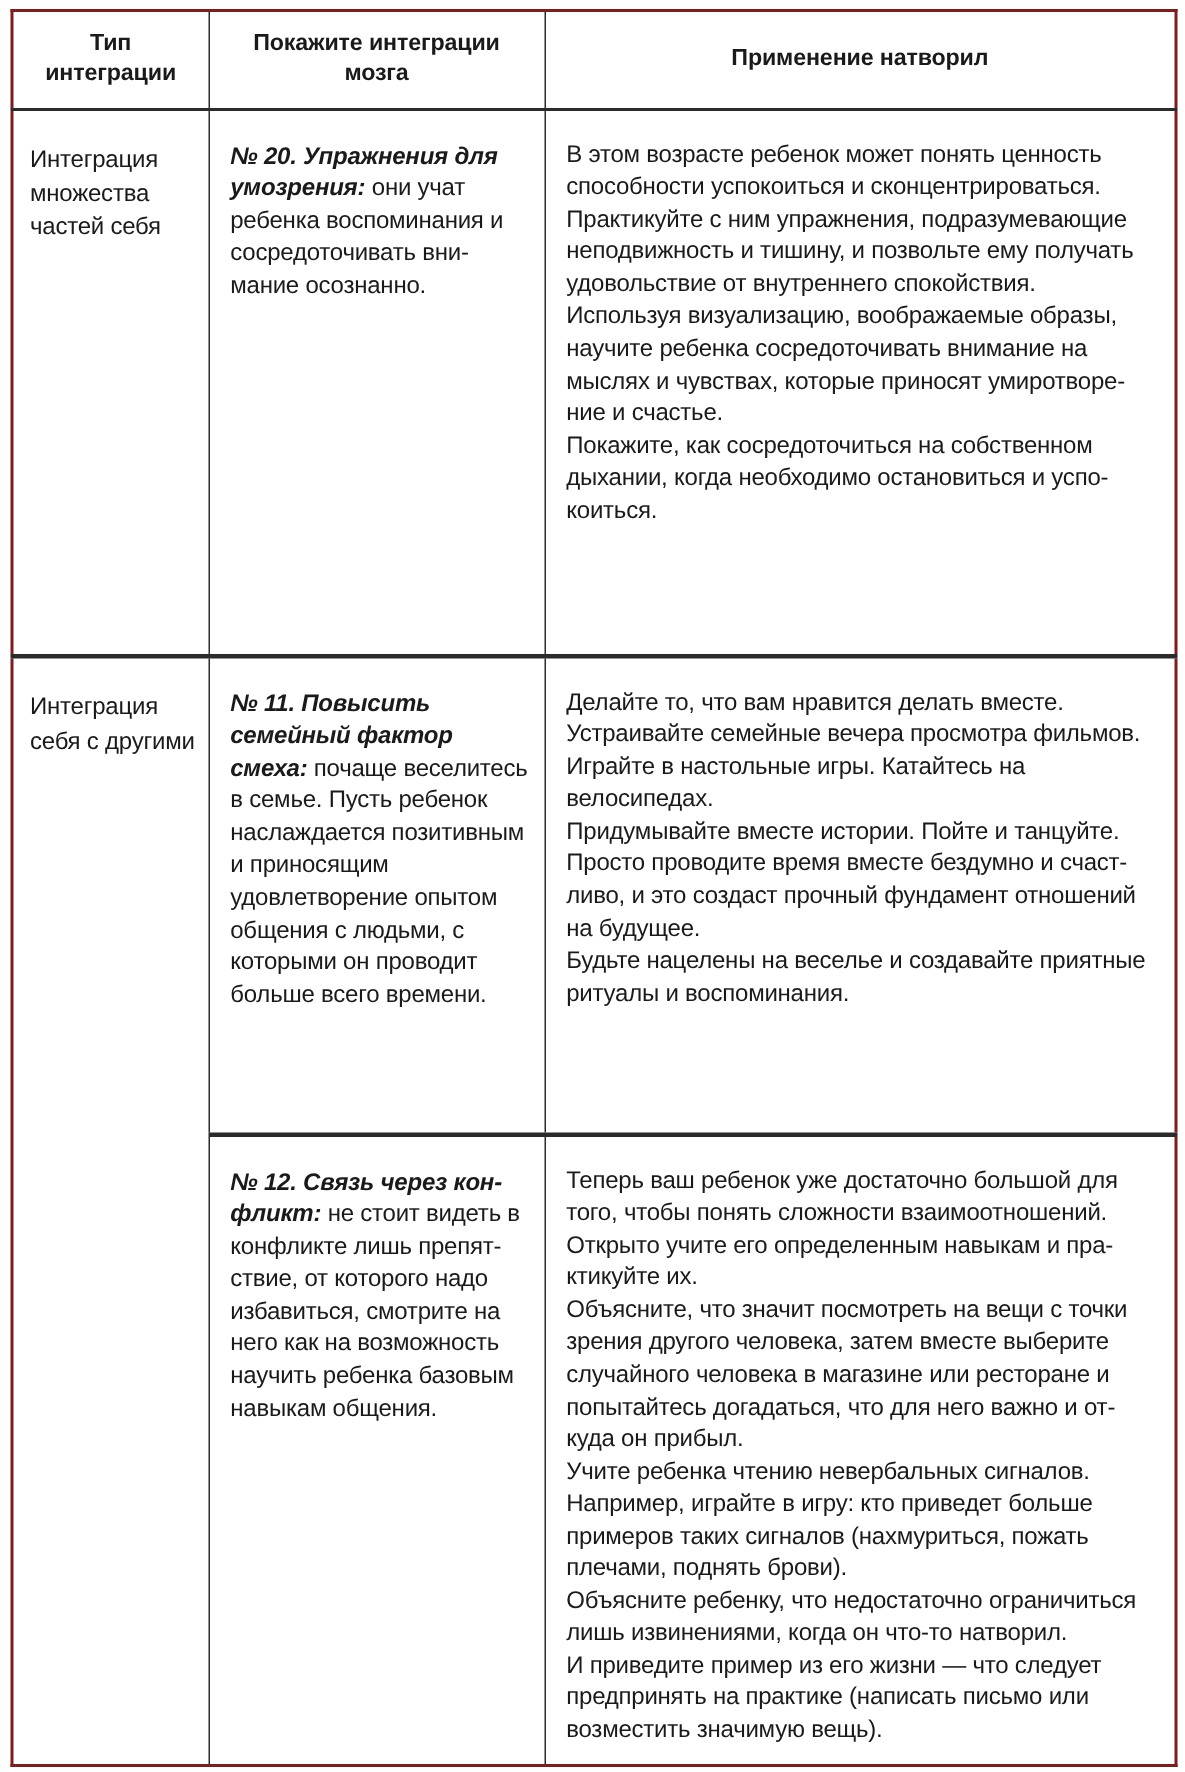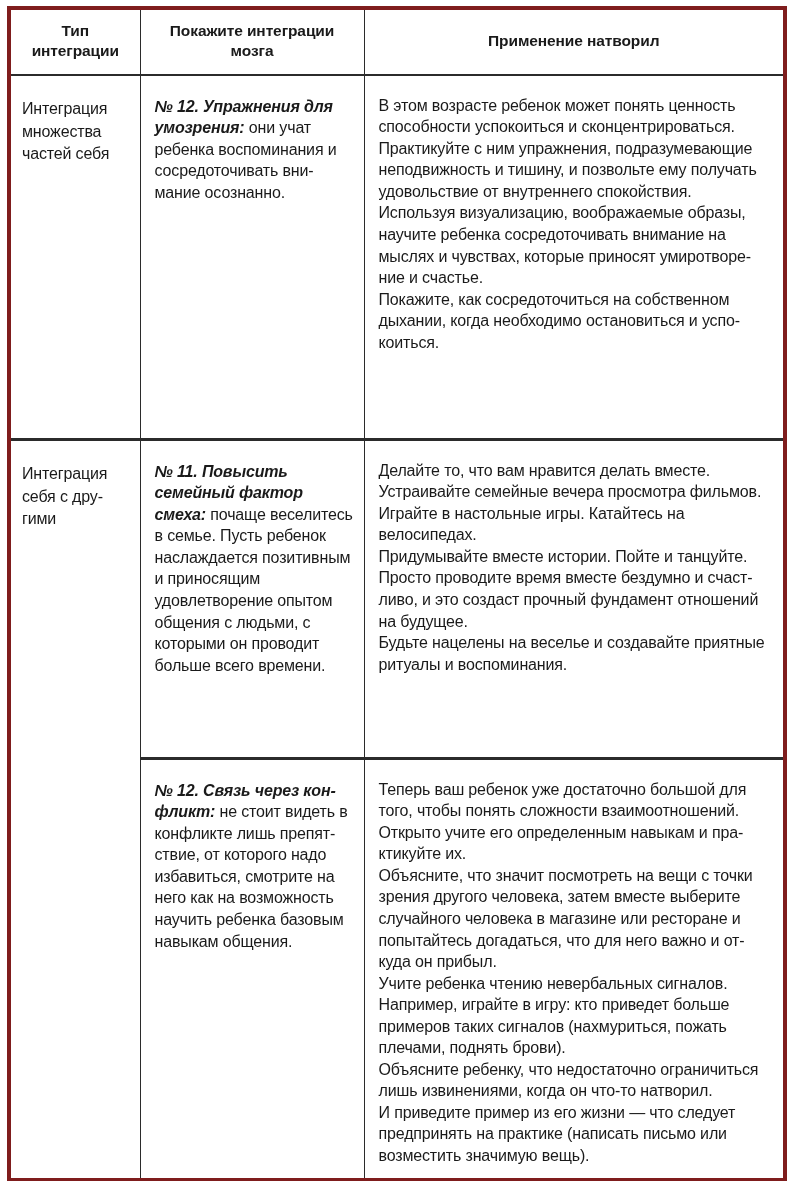--- a/index.html
+++ b/index.html
@@ -18,21 +18,21 @@
     position: relative;
     width: 790px;
     height: 1181px;
     box-sizing: border-box;
     padding: 6px 7px 7px 7px;
   }
   table.integration-table {
     width: 776px;
     border-collapse: collapse;
     table-layout: fixed;
-    border: 4px solid #7f1d1d;
+    border: 2px solid #7f1d1d;
   }
   col.c1 { width: 131px; }
   col.c2 { width: 224px; }
   col.c3 { width: 421px; }
 
   th, td {
     border: 1px solid #2b2b2b;
     vertical-align: top;
     padding: 0;
     background: #ffffff;
@@ -100,21 +100,21 @@
     </thead>
     <tbody>
 
       <tr>
         <td class="type-cell row1-type">
           <div class="cell">Интеграция
 множества
 частей себя</div>
         </td>
         <td class="strategy-cell">
-          <div class="cell"><span class="lead">№ 12. Упражнения для умозрения:</span><span> они учат ребенка воспоминания и сосредоточивать вни­мание осознанно.</span></div>
+          <div class="cell"><span class="lead">№ 20. Упражнения для умозрения:</span><span> они учат ребенка воспоминания и сосредоточивать вни­мание осознанно.</span></div>
         </td>
         <td class="apply-cell">
           <div class="cell">В этом возрасте ребенок может понять ценность способности успокоиться и сконцентрироваться. Практикуйте с ним упражнения, подразумеваю­щие неподвижность и тишину, и позвольте ему получать удовольствие от внутреннего спокой­ствия.
 Используя визуализацию, воображаемые образы, научите ребенка сосредоточивать внимание на мыслях и чувствах, которые приносят умиротворе­ние и счастье.
 Покажите, как сосредоточиться на собственном дыхании, когда необходимо остановиться и успо­коиться.</div>
         </td>
       </tr>
 
       <tr class="section-break">
         <td class="type-cell" rowspan="2">

